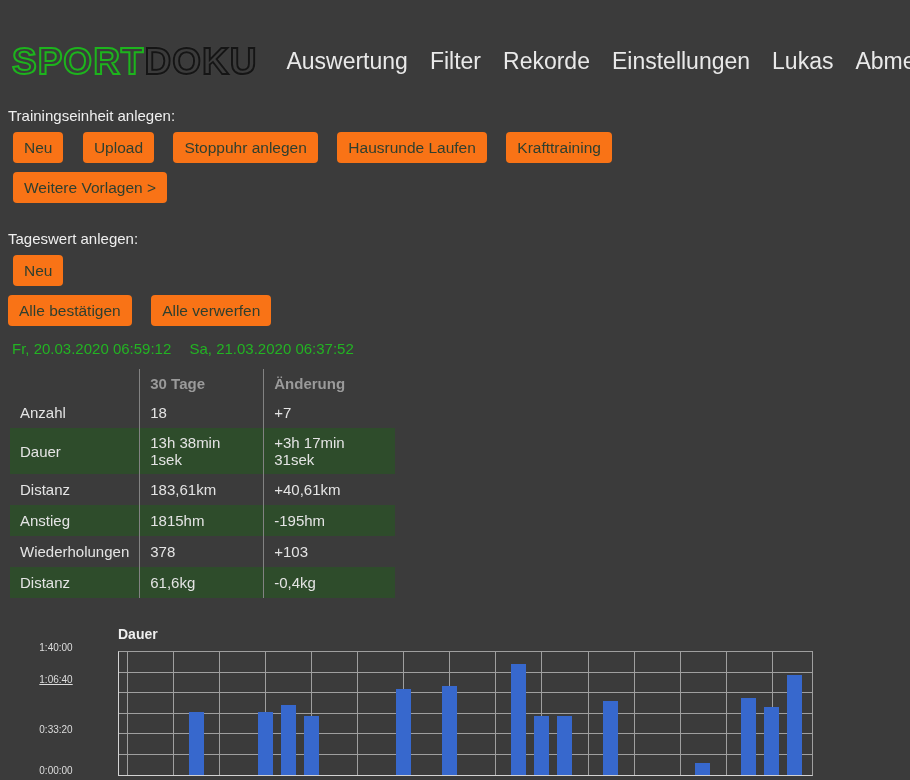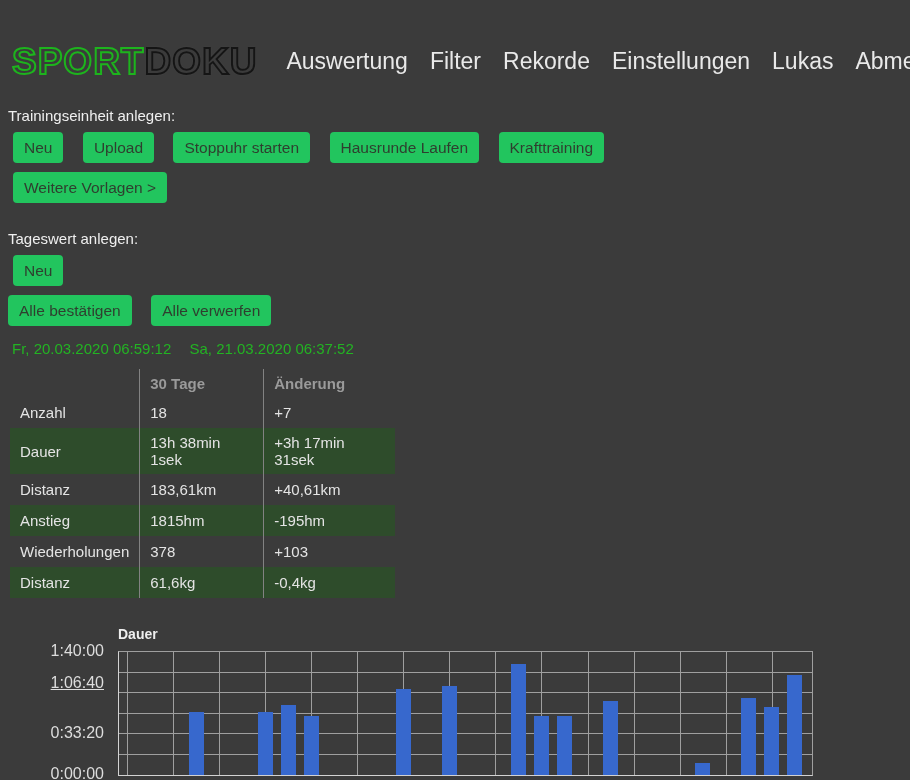--- a/index.html
+++ b/index.html
@@ -14,21 +14,21 @@
   .navbar{display:flex;align-items:center;height:56px;padding:0 12px;margin-top:33px;}
   .logo{font-weight:bold;font-size:37px;letter-spacing:1px;line-height:1;margin-right:18px;white-space:nowrap;}
   .logo .sport{color:#3b3b3b;-webkit-text-stroke:2px #1db41d;text-shadow:0 0 1px rgba(29,180,29,.4);}
   .logo .doku{color:#3b3b3b;-webkit-text-stroke:2px #151515;text-shadow:0 0 2px rgba(190,190,190,.45);}
   .nav-link{color:#e9e9e9;font-size:23px;margin:0 11px;cursor:pointer;text-decoration:none;}
   .nav-spacer{flex:1;}
   
   .content{padding:6px 8px 0 8px;}
   .section-label{font-size:15px;color:#efefef;margin:12px 0 8px 0;}
   .btn{
-    display:inline-block;background:#22c55e;color:#2f3f2f;
+    display:inline-block;background:#f97316;color:#2f3f2f;
     font-family:inherit;font-size:15.5px;border:none;border-radius:4px;
     padding:6px 11px;margin:0 15px 9px 0;cursor:pointer;line-height:19px;
   }
   .btn-row{margin-left:5px;}
   .date-links{margin:5px 0 0 4px;font-size:15px;}
   .date-link{color:#23b323;margin-right:14px;cursor:pointer;text-decoration:none;}
   
   table.summary{border-collapse:collapse;margin:12px 0 0 2px;font-size:15px;}
   table.summary th{
     color:#9a9a9a;font-weight:bold;text-align:left;
@@ -43,21 +43,21 @@
   
   .chart{position:relative;margin-top:28px;height:180px;}
   .chart-title{position:absolute;left:110px;top:0;font-size:14px;font-weight:bold;color:#eeeeee;}
   .plot{
     position:absolute;left:110px;top:25px;width:693px;height:123px;
     border:1px solid #9f9f9f;border-left:1px solid #d2d2d2;border-bottom:1px solid #d2d2d2;
   }
   .hgrid{position:absolute;left:0;width:100%;height:1px;background:#9f9f9f;}
   .vgrid{position:absolute;top:0;height:100%;width:1px;background:#9f9f9f;}
   .bar{position:absolute;bottom:0;width:15px;background:#3768cd;}
-  .ylabel{position:absolute;left:0;width:96px;text-align:right;font-size:16px;color:#dddddd;}
+  .ylabel{position:absolute;left:0;width:96px;text-align:center;font-size:10px;color:#dddddd;}
 </style>
 </head>
 <body>
 
 <div class="navbar">
   <div class="logo"><span class="sport">SPORT</span><span class="doku">DOKU</span></div>
   <a class="nav-link">Auswertung</a>
   <a class="nav-link">Filter</a>
   <a class="nav-link">Rekorde</a>
   <a class="nav-link">Einstellungen</a>
@@ -65,21 +65,21 @@
   <a class="nav-link">Lukas</a>
   <a class="nav-link">Abmelden</a>
 </div>
 
 <div class="content">
 
   <div class="section-label">Trainingseinheit anlegen:</div>
   <div class="btn-row">
     <button class="btn">Neu</button>
     <button class="btn">Upload</button>
-    <button class="btn">Stoppuhr starten</button>
+    <button class="btn">Stoppuhr anlegen</button>
     <button class="btn">Hausrunde Laufen</button>
     <button class="btn">Krafttraining</button>
   </div>
   <div class="btn-row">
     <button class="btn">Weitere Vorlagen &gt;</button>
   </div>
 
   <div class="section-label" style="margin-top:18px;">Tageswert anlegen:</div>
   <div class="btn-row">
     <button class="btn">Neu</button>

